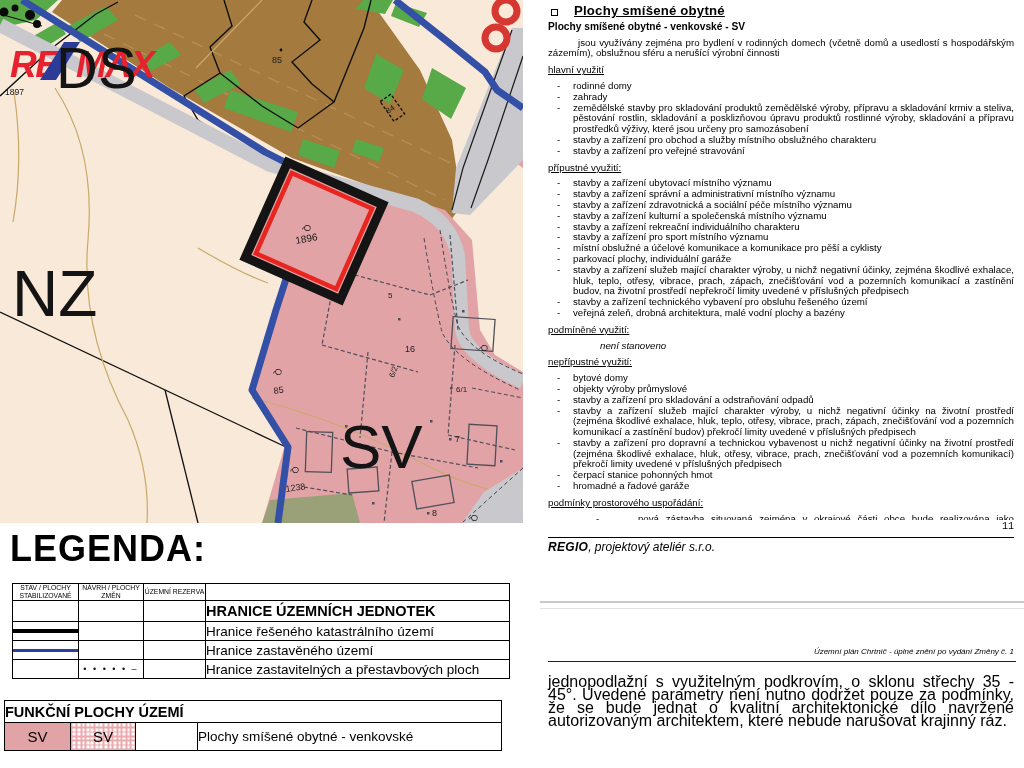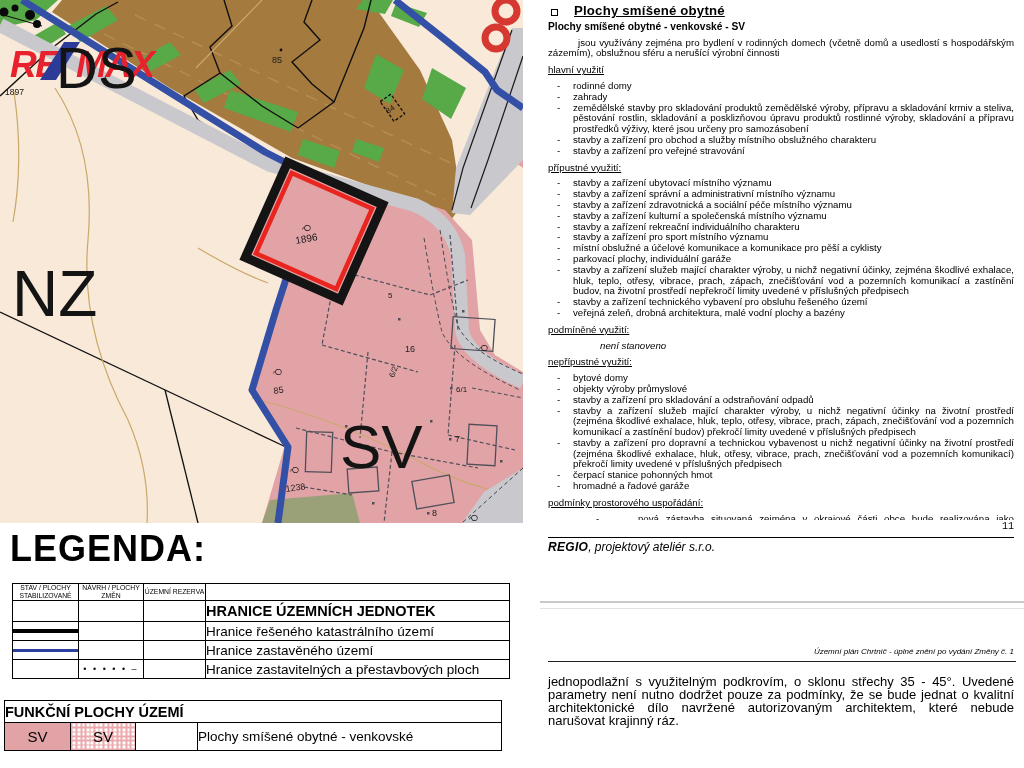--- a/index.html
+++ b/index.html
@@ -46,21 +46,21 @@
   .plain-indent{margin:4px 0 4px 52px;font-style:italic;}
   .last-item .txt{word-spacing:4px;text-align:right;}
   .pnum{position:absolute;top:521px;right:10px;font-size:10px;font-family:Liberation Mono, monospace;}
   .frule{position:absolute;top:537px;left:8px;right:10px;border-top:1.3px solid #000;}
   .fregio{position:absolute;top:540px;left:8px;font-size:12px;font-style:italic;}
   .fregio b{letter-spacing:.3px;}
   .pgdiv1{position:absolute;top:601px;left:0;right:0;border-top:2px solid #c9c9c9;}
   .pgdiv2{position:absolute;top:608px;left:0;right:0;border-top:1px solid #e2e2e2;}
   .p2head{position:absolute;top:647px;right:10px;font-size:8px;font-style:italic;}
   .p2rule{position:absolute;top:661px;left:8px;right:8px;border-top:1.5px solid #222;}
-  .p2para{position:absolute;top:675px;left:8px;right:10px;font-size:13px;line-height:13px;
+  .p2para{position:absolute;top:675px;left:8px;right:10px;font-size:16px;line-height:13px;
     text-align:justify;}
 </style>
 </head>
 <body>
 
 <div class="stage">
 
   <svg class="map-svg" width="523" height="523" viewBox="0 0 523 523" style="font-family:&quot;Liberation Sans&quot;,sans-serif">
 
     <g>

